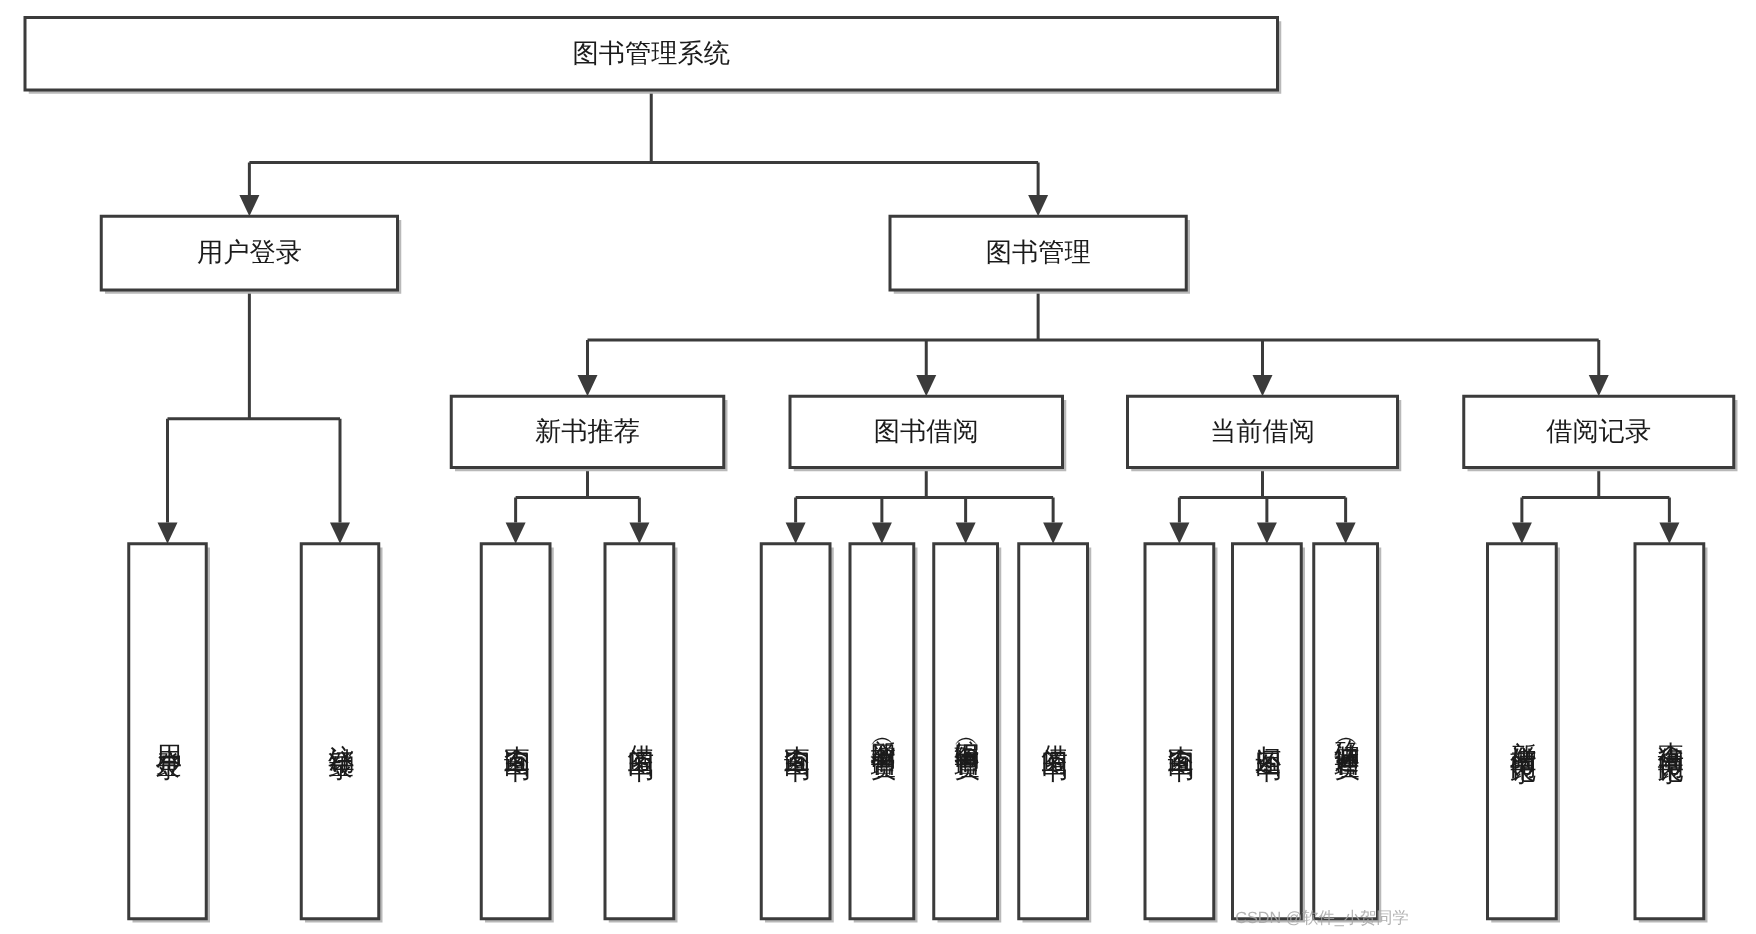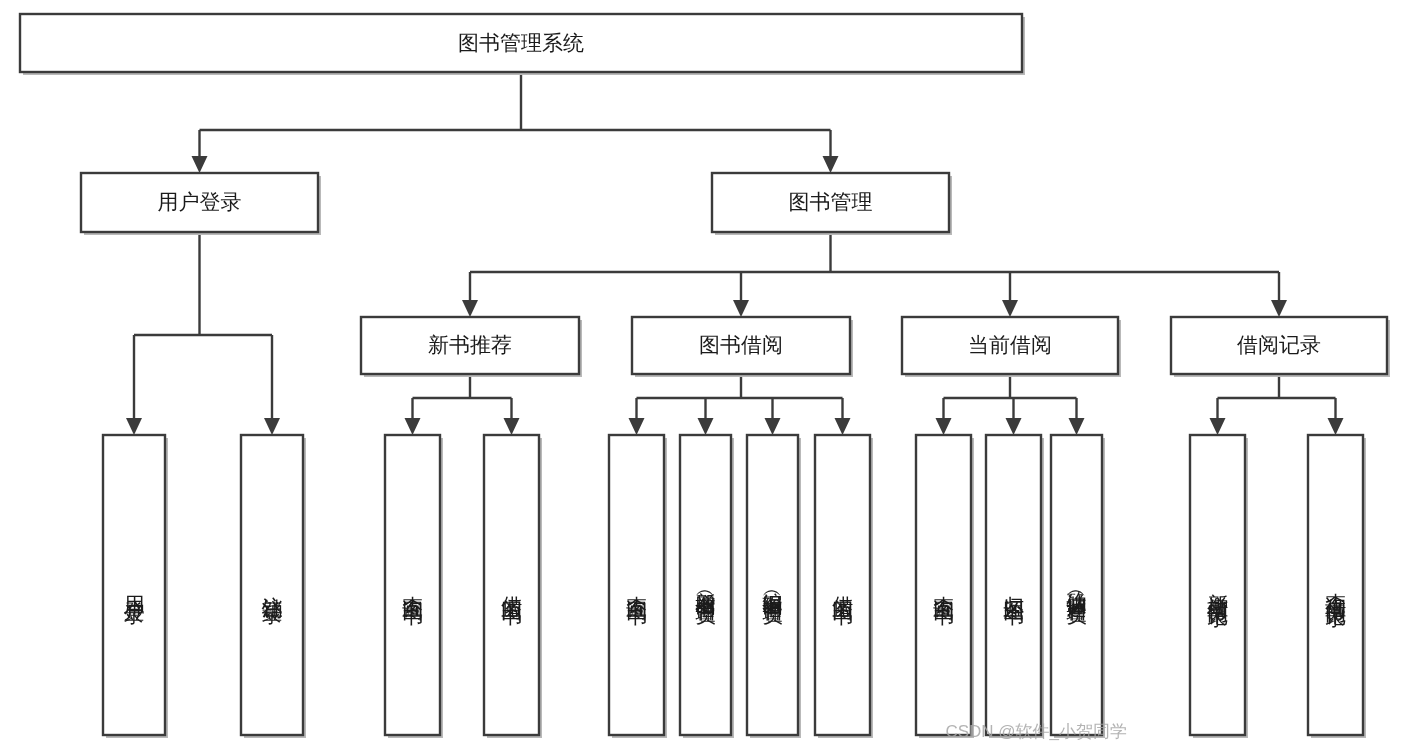--- a/index.html
+++ b/index.html
@@ -53,21 +53,21 @@
     pointer-events:none;
     user-select:none;
   }
   .vlabel.narrow{ font-size:20px; letter-spacing:2px; }
 
   .watermark{
     position:absolute;
     right:8px;
     bottom:4px;
     font-family:"Liberation Sans","DejaVu Sans",sans-serif;
-    font-size:17px;
+    font-size:13px;
     color:#a6a6a6;
     opacity:.85;
     white-space:nowrap;
     user-select:none;
   }
 </style>
 </head>
 <body>
 
 <div id="diagram-root">

